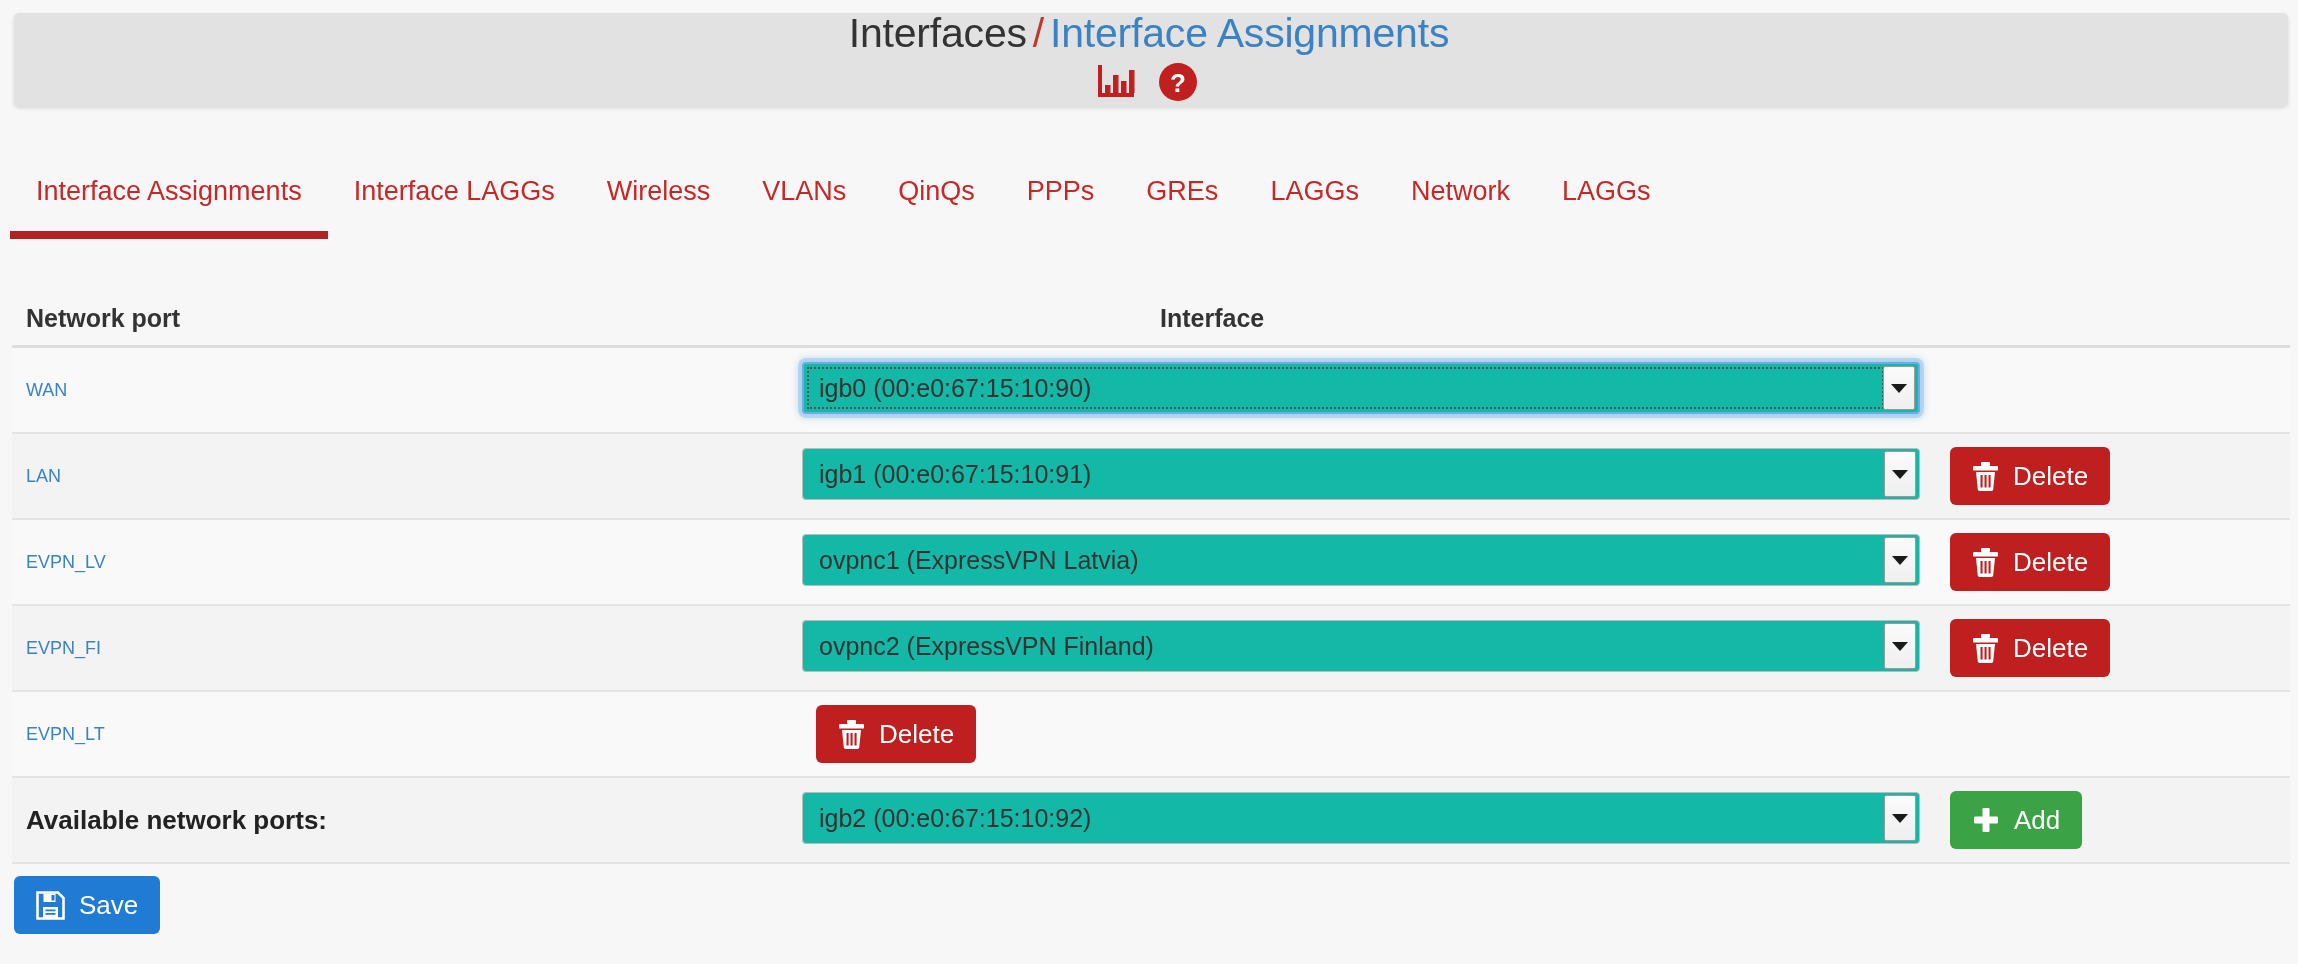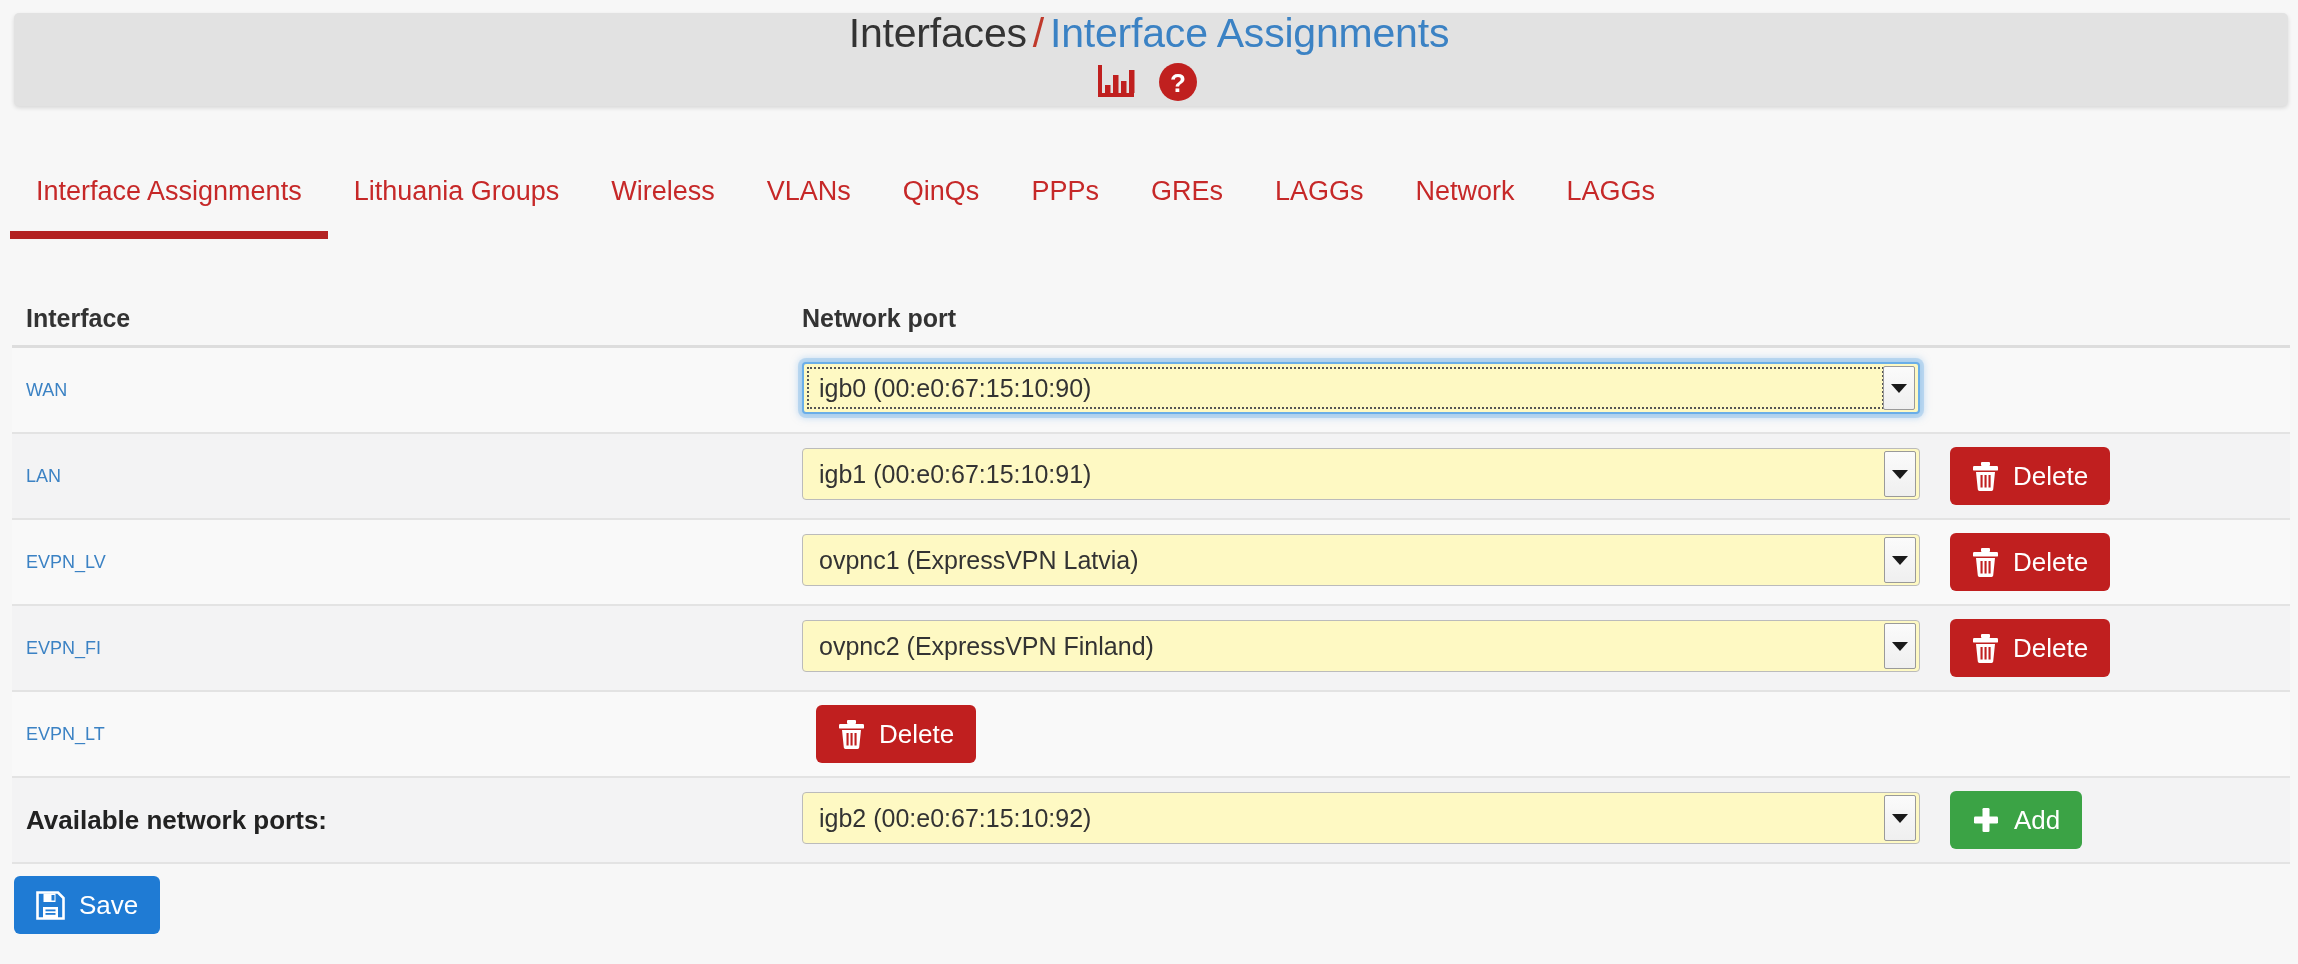--- a/index.html
+++ b/index.html
@@ -125,21 +125,21 @@
   
   .sel-wrap {
     position: relative;
     display: inline-block;
     width: 1118px;
     height: 52px;
   }
   .sel-box {
     position: absolute;
     inset: 0;
-    background: #fef9c3;
+    background: #14b8a6;
     border: 1px solid #bbbbbb;
     border-radius: 4px;
     display: flex;
     align-items: center;
     cursor: pointer;
     overflow: hidden;
   }
   .sel-text {
     flex: 1 1 auto;
     padding-left: 16px;
@@ -239,36 +239,36 @@
       <svg width="40" height="40" viewBox="0 0 40 40" aria-hidden="true">
         <circle cx="20" cy="20" r="19" fill="#c0201f"></circle>
         <text x="20" y="29.5" text-anchor="middle" font-family="Liberation Sans, sans-serif" font-size="26" font-weight="bold" fill="#ffffff">?</text>
       </svg>
     </span>
   </div>
 </div>
 
 <div class="tabs">
   <div class="tab active"><span>Interface Assignments</span></div>
-  <div class="tab"><span>Lithuania Groups</span></div>
+  <div class="tab"><span>Interface LAGGs</span></div>
   <div class="tab"><span>Wireless</span></div>
   <div class="tab"><span>VLANs</span></div>
   <div class="tab"><span>QinQs</span></div>
   <div class="tab"><span>PPPs</span></div>
   <div class="tab"><span>GREs</span></div>
   <div class="tab"><span>LAGGs</span></div>
   <div class="tab"><span>Network</span></div>
   <div class="tab"><span>LAGGs</span></div>
 </div>
 
 <div class="table">
 
   <div class="thead">
+    <div class="th col-port">Network port</div>
     <div class="th col-iface">Interface</div>
-    <div class="th col-port">Network port</div>
     <div class="th col-act"></div>
   </div>
 
   <div class="trow odd">
     <div class="col-iface">
       <a class="iface-link" href="#">WAN</a>
     </div>
     <div class="col-port">
       <div class="sel-wrap focused">
         <div class="sel-box">

